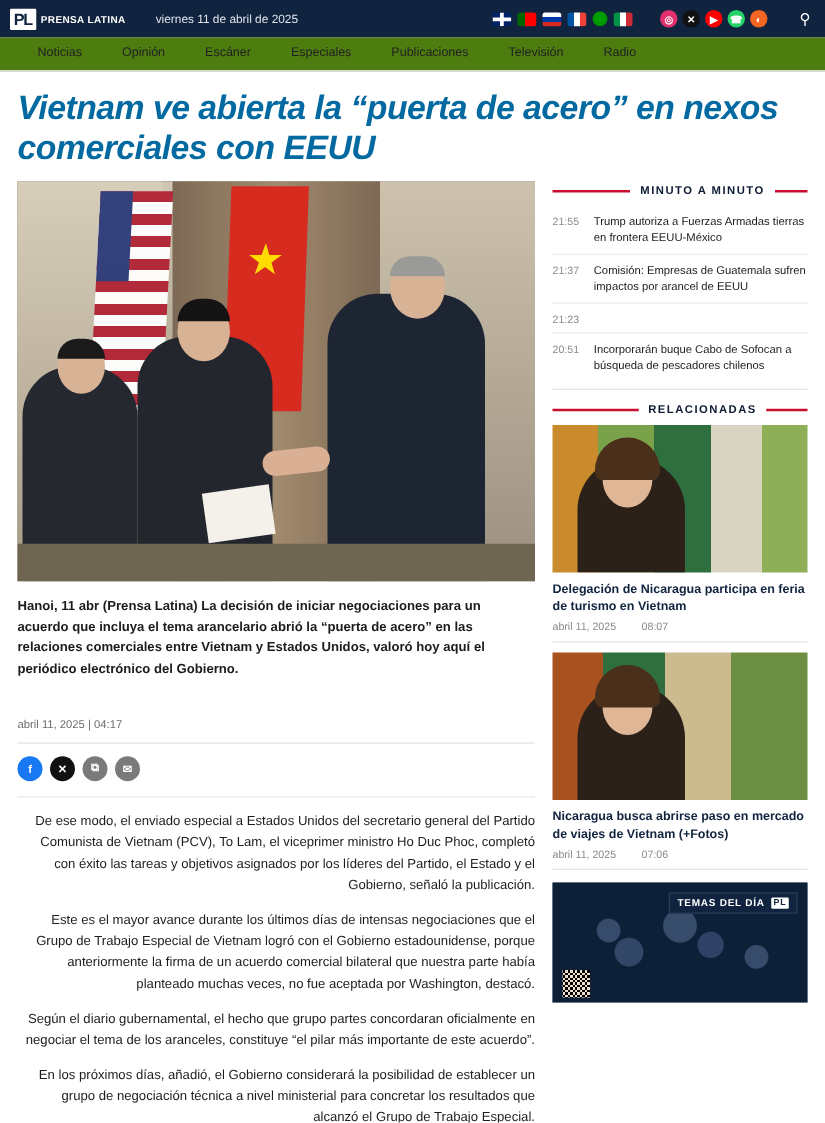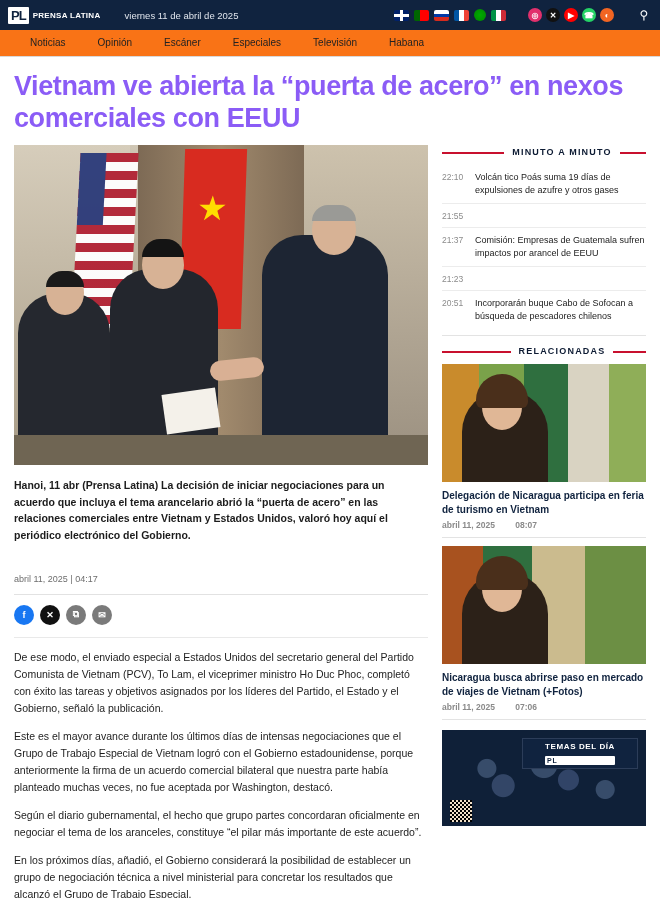--- a/index.html
+++ b/index.html
@@ -96,21 +96,21 @@
     margin-left: 12px;
     color: #fff;
     font-size: 12px;
     width: 16px; height: 16px;
     display: flex; align-items: center; justify-content: center;
   }
 
   
   .nav {
     height: 27px;
-    background: #f97316;
+    background: #4d7c0f;
     border-bottom: 1px solid #d8d8d8;
     display: flex;
     align-items: center;
     padding: 0 14px;
     gap: 0;
   }
   .nav a {
     font-size: 10px;
     color: #222;
     text-decoration: none;
@@ -118,22 +118,23 @@
     line-height: 26px;
     white-space: nowrap;
   }
 
   
   .headline {
     padding: 14px 14px 10px 14px;
     font-size: 27px;
     line-height: 1.18;
     font-weight: bold;
-    color: #8b5cf6;
+    color: #0369a1;
     letter-spacing: -0.4px;
+    font-style: italic;
   }
 
   
   .wrap {
     display: flex;
     gap: 14px;
     padding: 0 14px;
   }
   .col-main { width: 414px; flex: 0 0 414px; }
   .col-side { width: 204px; flex: 0 0 204px; }
@@ -237,20 +238,21 @@
   .share .soc2 {
     width: 20px; height: 20px; border-radius: 50%;
     display: flex; align-items: center; justify-content: center;
     color: #fff; font-size: 9px; font-weight: bold;
   }
   .body-text p {
     font-size: 10.5px;
     line-height: 1.62;
     margin: 11px 0;
     color: #1d1d1d;
+    text-align: right;
   }
 
   
   .side-head {
     text-align: center;
     font-size: 9px;
     font-weight: bold;
     letter-spacing: 1.2px;
     color: #0d1b33;
     position: relative;
@@ -298,21 +300,21 @@
     position: absolute; bottom: 74px; left: 34px; width: 52px; height: 34px;
     border-radius: 26px 26px 6px 6px; background: #4a2f1b;
   }
   .rel-title {
     font-size: 10px;
     font-weight: bold;
     line-height: 1.35;
     color: #10233f;
     padding: 7px 0 4px 0;
   }
-  .rel-meta { font-size: 8.5px; color: #8a8a8a; padding-bottom: 7px; border-bottom: 1px solid #e3e3e3; font-weight: bold; }
+  .rel-meta { font-size: 8.5px; color: #8a8a8a; padding-bottom: 7px; border-bottom: 1px solid #e3e3e3; }
   .rel-meta .t { margin-left: 18px; }
 
   .temas {
     margin-top: 10px;
     width: 204px; height: 96px;
     background: #0f2038;
     position: relative;
     overflow: hidden;
   }
   .temas-map {
@@ -326,24 +328,23 @@
       #0f2038;
     opacity: .95;
   }
   .temas-badge {
     position: absolute; right: 8px; top: 8px;
     background: #10233f;
     color: #fff;
     font-size: 8px;
     font-weight: bold;
     letter-spacing: .6px;
-    padding: 3px 22px;
-    display: flex; gap: 5px;
+    padding: 3px 6px;
+    display: flex; align-items: center; gap: 5px;
     border: 1px solid #2c3d59;
-    flex-direction: column;
   }
   .temas-badge .pl {
     background: #fff; color: #10233f; font-size: 7px; padding: 1px 2px; border-radius: 1px; font-weight: bold;
   }
   .qr {
     position: absolute; left: 8px; bottom: 4px; width: 22px; height: 22px;
     background:
       repeating-linear-gradient(90deg,#fff 0 2px,#0f2038 2px 4px),
       repeating-linear-gradient(180deg,#fff 0 2px,#0f2038 2px 4px);
     background-blend-mode: difference;
@@ -377,22 +378,23 @@
   </div>
 
   <div class="search-btn">⚲</div>
 </div>
 
 <div class="nav">
   <a href="#">Noticias</a>
   <a href="#">Opinión</a>
   <a href="#">Escáner</a>
   <a href="#">Especiales</a>
+  <a href="#">Publicaciones</a>
   <a href="#">Televisión</a>
-  <a href="#">Habana</a>
+  <a href="#">Radio</a>
 </div>
 
 <h1 class="headline">Vietnam ve abierta la “puerta de acero” en nexos comerciales con EEUU</h1>
 
 <div class="wrap">
 
   <div class="col-main">
 
     <div class="lead-photo">
       <div class="photo-sky"></div>
@@ -435,25 +437,22 @@
   </div>
 
   <div class="col-side">
 
     <div class="side-head">
       <span>MINUTO A MINUTO</span>
     </div>
 
     <div class="minuto-list">
       <div class="minuto-item">
-        <div class="mtime">22:10</div>
-        <div class="mtxt">Volcán tico Poás suma 19 días de expulsiones de azufre y otros gases</div>
-      </div>
-      <div class="minuto-item">
         <div class="mtime">21:55</div>
+        <div class="mtxt">Trump autoriza a Fuerzas Armadas tierras en frontera EEUU-México</div>
       </div>
       <div class="minuto-item">
         <div class="mtime">21:37</div>
         <div class="mtxt">Comisión: Empresas de Guatemala sufren impactos por arancel de EEUU</div>
       </div>
       <div class="minuto-item">
         <div class="mtime">21:23</div>
       </div>
       <div class="minuto-item">
         <div class="mtime">20:51</div>

